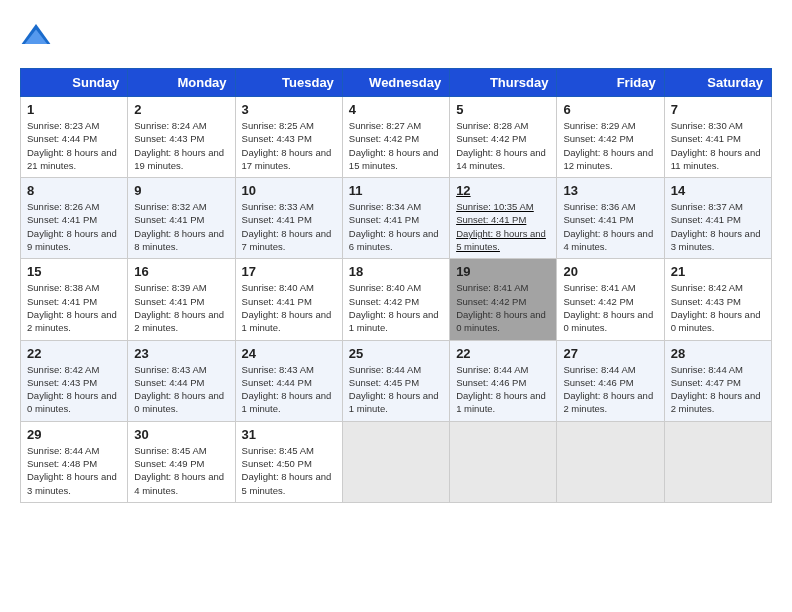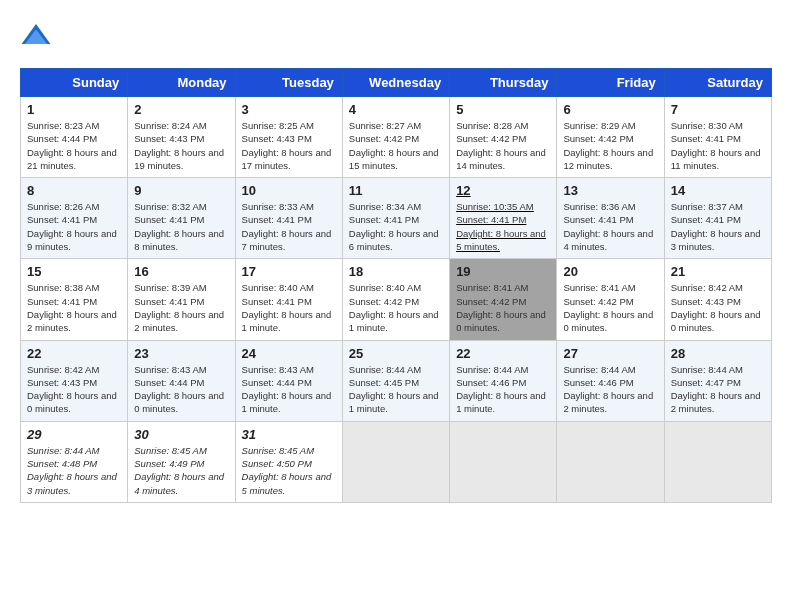--- a/index.html
+++ b/index.html
@@ -88,21 +88,20 @@
       display: block;
       margin-bottom: 2px;
     }
     .cell-info {
       font-size: 9.5px;
       color: #333;
       line-height: 1.4;
     }
     .last-row td {
       background: #f0f4fb;
-      font-style: italic;
     }
   </style>
 </head>
 <body>
 
 <div class="header">
   <div class="logo">
     <svg class="logo-icon" viewBox="0 0 40 40" xmlns="http://www.w3.org/2000/svg">
       <polygon points="20,5 38,30 2,30" fill="#1a6bcc"></polygon>
       <polygon points="20,12 34,30 6,30" fill="#5599ee"></polygon>

